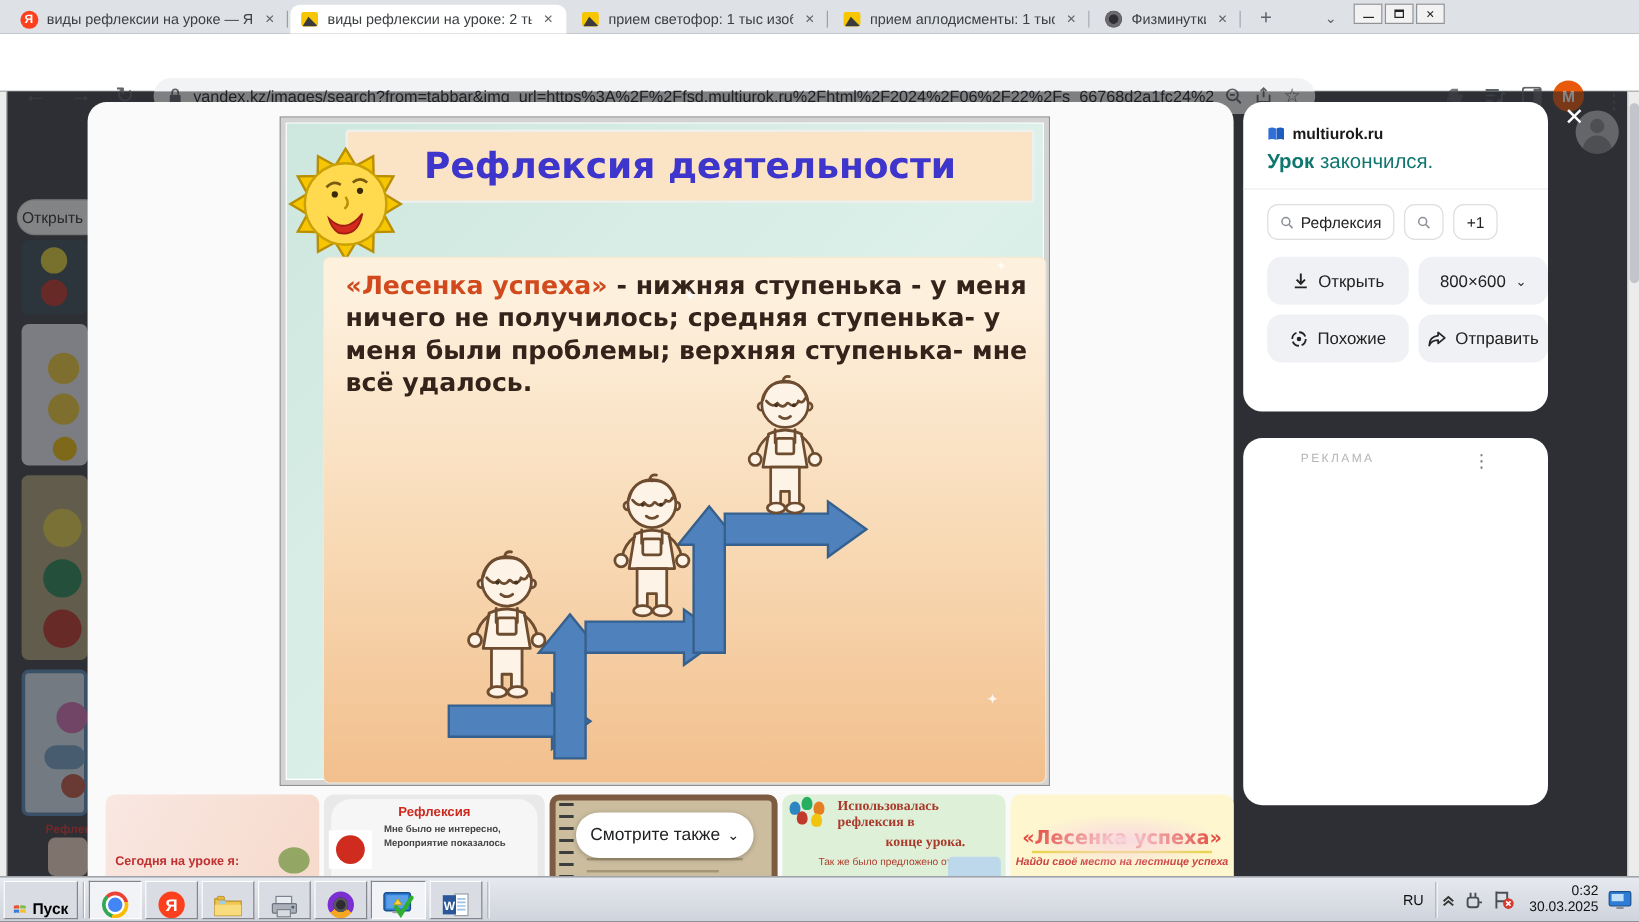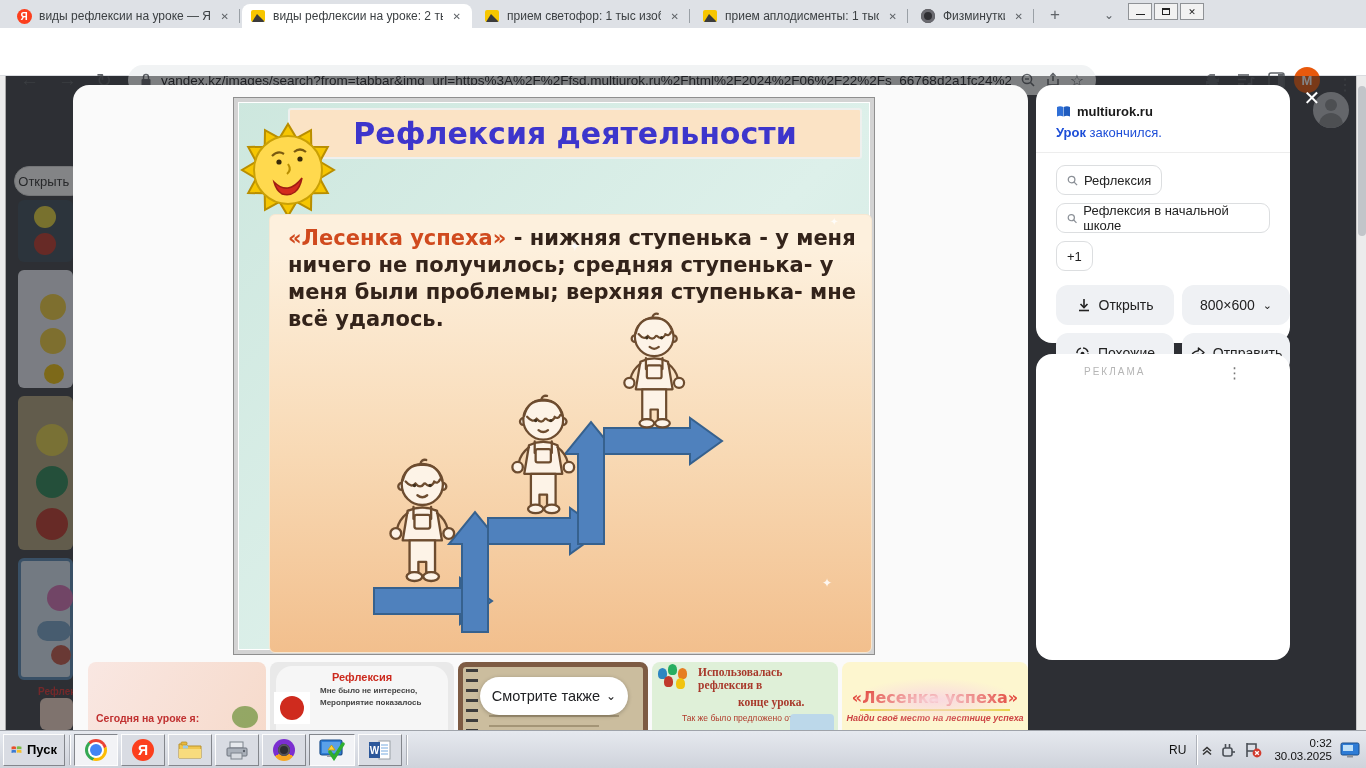--- a/index.html
+++ b/index.html
@@ -62,21 +62,21 @@
 
   .viewer { position:absolute; left:73px; top:9px; width:955px; height:645px; background:#fafafa;
             border-radius:16px 16px 0 0; }
   .overlay-close { position:absolute; left:1300px; top:10px; width:24px; height:24px; color:#fff;
             font-size:20px; line-height:24px; text-align:center; }
 
   
   .slide { position:absolute; left:160px; top:12px; width:642px; height:558px;
            background:linear-gradient(135deg,#cde7de,#ddf0ea 55%,#cfe8e0);
            border:1px solid #8f8f8f; box-shadow:inset 0 0 0 4px #d3d3d3, inset 0 0 0 5px #ffffff; }
-  .sbanner { position:absolute; left:54px; top:10px; width:574px; height:51px; background:#fbe3c5;
+  .sbanner { position:absolute; left:54px; top:10px; width:574px; height:61px; background:#fbe3c5;
            border:2px solid #eef0ee; border-radius:3px; display:flex; align-items:center; justify-content:center; }
   .sbanner span { font-family:"DejaVu Sans", sans-serif; font-weight:bold; font-size:30px; color:#3d35cc; }
   .sun { position:absolute; left:2px; top:8px; }
   .spanel { position:absolute; left:35px; top:116px; width:603px; height:439px; border-radius:6px;
            background:linear-gradient(#fdf0dd 8%, #f8d9b4 55%, #f2bf8d); border:1px solid #f6e7d2; }
   .stext { position:absolute; left:18px; top:10px; width:572px; font-family:"DejaVu Sans", sans-serif;
            font-weight:bold; font-size:21px; line-height:27px; color:#33231a; }
   .stext .lead { color:#d04a1e; }
   .illus { position:absolute; left:0; bottom:2px; overflow:visible; }
   .sparkle { position:absolute; color:#ffffff; opacity:.85; }
@@ -116,38 +116,38 @@
   .t5 .ttl { margin-top:26px; text-align:center; font-family:"DejaVu Sans", sans-serif; font-size:16px; font-weight:bold; color:#e2483c; }
   .t5 .rule { margin:2px auto 0; width:150px; height:2px; background:#e8d44d; }
   .t5 .sub { margin-top:2px; text-align:center; font-size:9px; font-style:italic; color:#cc4444; font-weight:bold; }
 
   
   .card { position:absolute; background:#fff; border-radius:16px; }
   .info { left:1036px; top:9px; width:254px; height:258px; padding:14px 20px; }
   .info .ptitle { font-size:17px; line-height:22px; color:#232275; }
   .srcrow { display:flex; align-items:center; gap:6px; margin-top:5px; }
   .srcrow .src { font-size:13px; font-weight:bold; color:#1a1a1a; }
-  .status { margin-top:6px; font-size:13px; color:#1d4ed8; }
+  .status { margin-top:6px; font-size:17px; color:#0f766e; }
   .divider { margin:12px -20px 0; height:1px; background:#ededed; }
   .chips { margin-top:12px; display:flex; flex-wrap:wrap; gap:8px; }
   .chip { height:30px; border:1px solid #dcdee0; border-radius:9px; background:#fff; display:flex;
           align-items:center; gap:6px; padding:0 10px; font-size:13px; color:#222; }
   .btns { margin-top:14px; display:grid; grid-template-columns:118px 108px; gap:8px; }
   .ybtn { height:40px; border:none; border-radius:12px; background:#eff1f4; font-size:14px; color:#222;
           display:flex; align-items:center; justify-content:center; gap:8px; font-family:inherit; }
-  .ad { left:1036px; top:278px; width:254px; height:306px; padding:12px 16px; }
+  .ad { left:1036px; top:289px; width:254px; height:306px; padding:12px 16px; }
   .ad .adlabel { font-size:10px; letter-spacing:2px; color:#b5b5b5; margin-left:32px; }
   .ad .addots { position:absolute; right:48px; top:10px; font-size:15px; color:#777; }
 
   
   .taskbar { position:absolute; left:0; top:730px; width:1366px; height:38px;
              background:linear-gradient(#e6e9ef,#cfd3db); border-top:1px solid #9fa3aa;
              display:flex; align-items:center; }
   .tbtn { height:32px; margin-left:3px; border:1px solid; border-color:#fdfdfd #83868c #83868c #fdfdfd;
-          background:#d9dce3; display:flex; align-items:center; justify-content:center; gap:5px; padding:0 7px; }
+          background:#d9dce3; display:flex; align-items:flex-end; justify-content:center; gap:5px; padding:0 7px; }
   .tbtn.pressed { border-color:#83868c #fdfdfd #fdfdfd #83868c; background:#f2f3f6; }
   .tbtn .lbl { font-size:13px; font-weight:bold; color:#000; }
   .tsep { width:2px; height:30px; margin-left:4px; border-left:1px solid #aeb2ba; border-right:1px solid #fff; }
   .chrome-ic { width:22px; height:22px; border-radius:50%;
       background:conic-gradient(from -45deg,#ea4335 0 33.3%,#4285f4 0 33.4%,#fbbc05 33.4% 66.6%,#34a853 66.6% 100%);
       position:relative; }
   .chrome-ic:after { content:""; position:absolute; left:5px; top:5px; width:12px; height:12px; border-radius:50%;
       background:#4285f4; box-shadow:0 0 0 2px #fff; }
   .ya-ic { width:22px; height:22px; border-radius:50%; background:#fc3f1d; color:#fff; font-weight:bold;
       font-size:14px; display:flex; align-items:center; justify-content:center; }
@@ -424,21 +424,20 @@
             <circle cx="5" cy="5" r="3.6" fill="none" stroke="#8a8f96" stroke-width="1.4"></circle>
             <line x1="7.8" y1="7.8" x2="11" y2="11" stroke="#8a8f96" stroke-width="1.4"></line>
           </svg>
           <span>Рефлексия</span>
         </div>
         <div class="chip">
           <svg class="mini" width="11" height="11" viewBox="0 0 12 12">
             <circle cx="5" cy="5" r="3.6" fill="none" stroke="#8a8f96" stroke-width="1.4"></circle>
             <line x1="7.8" y1="7.8" x2="11" y2="11" stroke="#8a8f96" stroke-width="1.4"></line>
           </svg>
-          <span>Рефлексия в начальной школе</span>
         </div>
         <div class="chip">+1</div>
       </div>
       <div class="btns">
         <button class="ybtn">
           <svg class="mini" width="14" height="14" viewBox="0 0 14 14">
             <line x1="7" y1="1" x2="7" y2="9" stroke="#222" stroke-width="1.6"></line>
             <path d="M3.5 6 L7 9.5 L10.5 6" fill="none" stroke="#222" stroke-width="1.6"></path>
             <line x1="2" y1="12.5" x2="12" y2="12.5" stroke="#222" stroke-width="1.6"></line>
           </svg>

